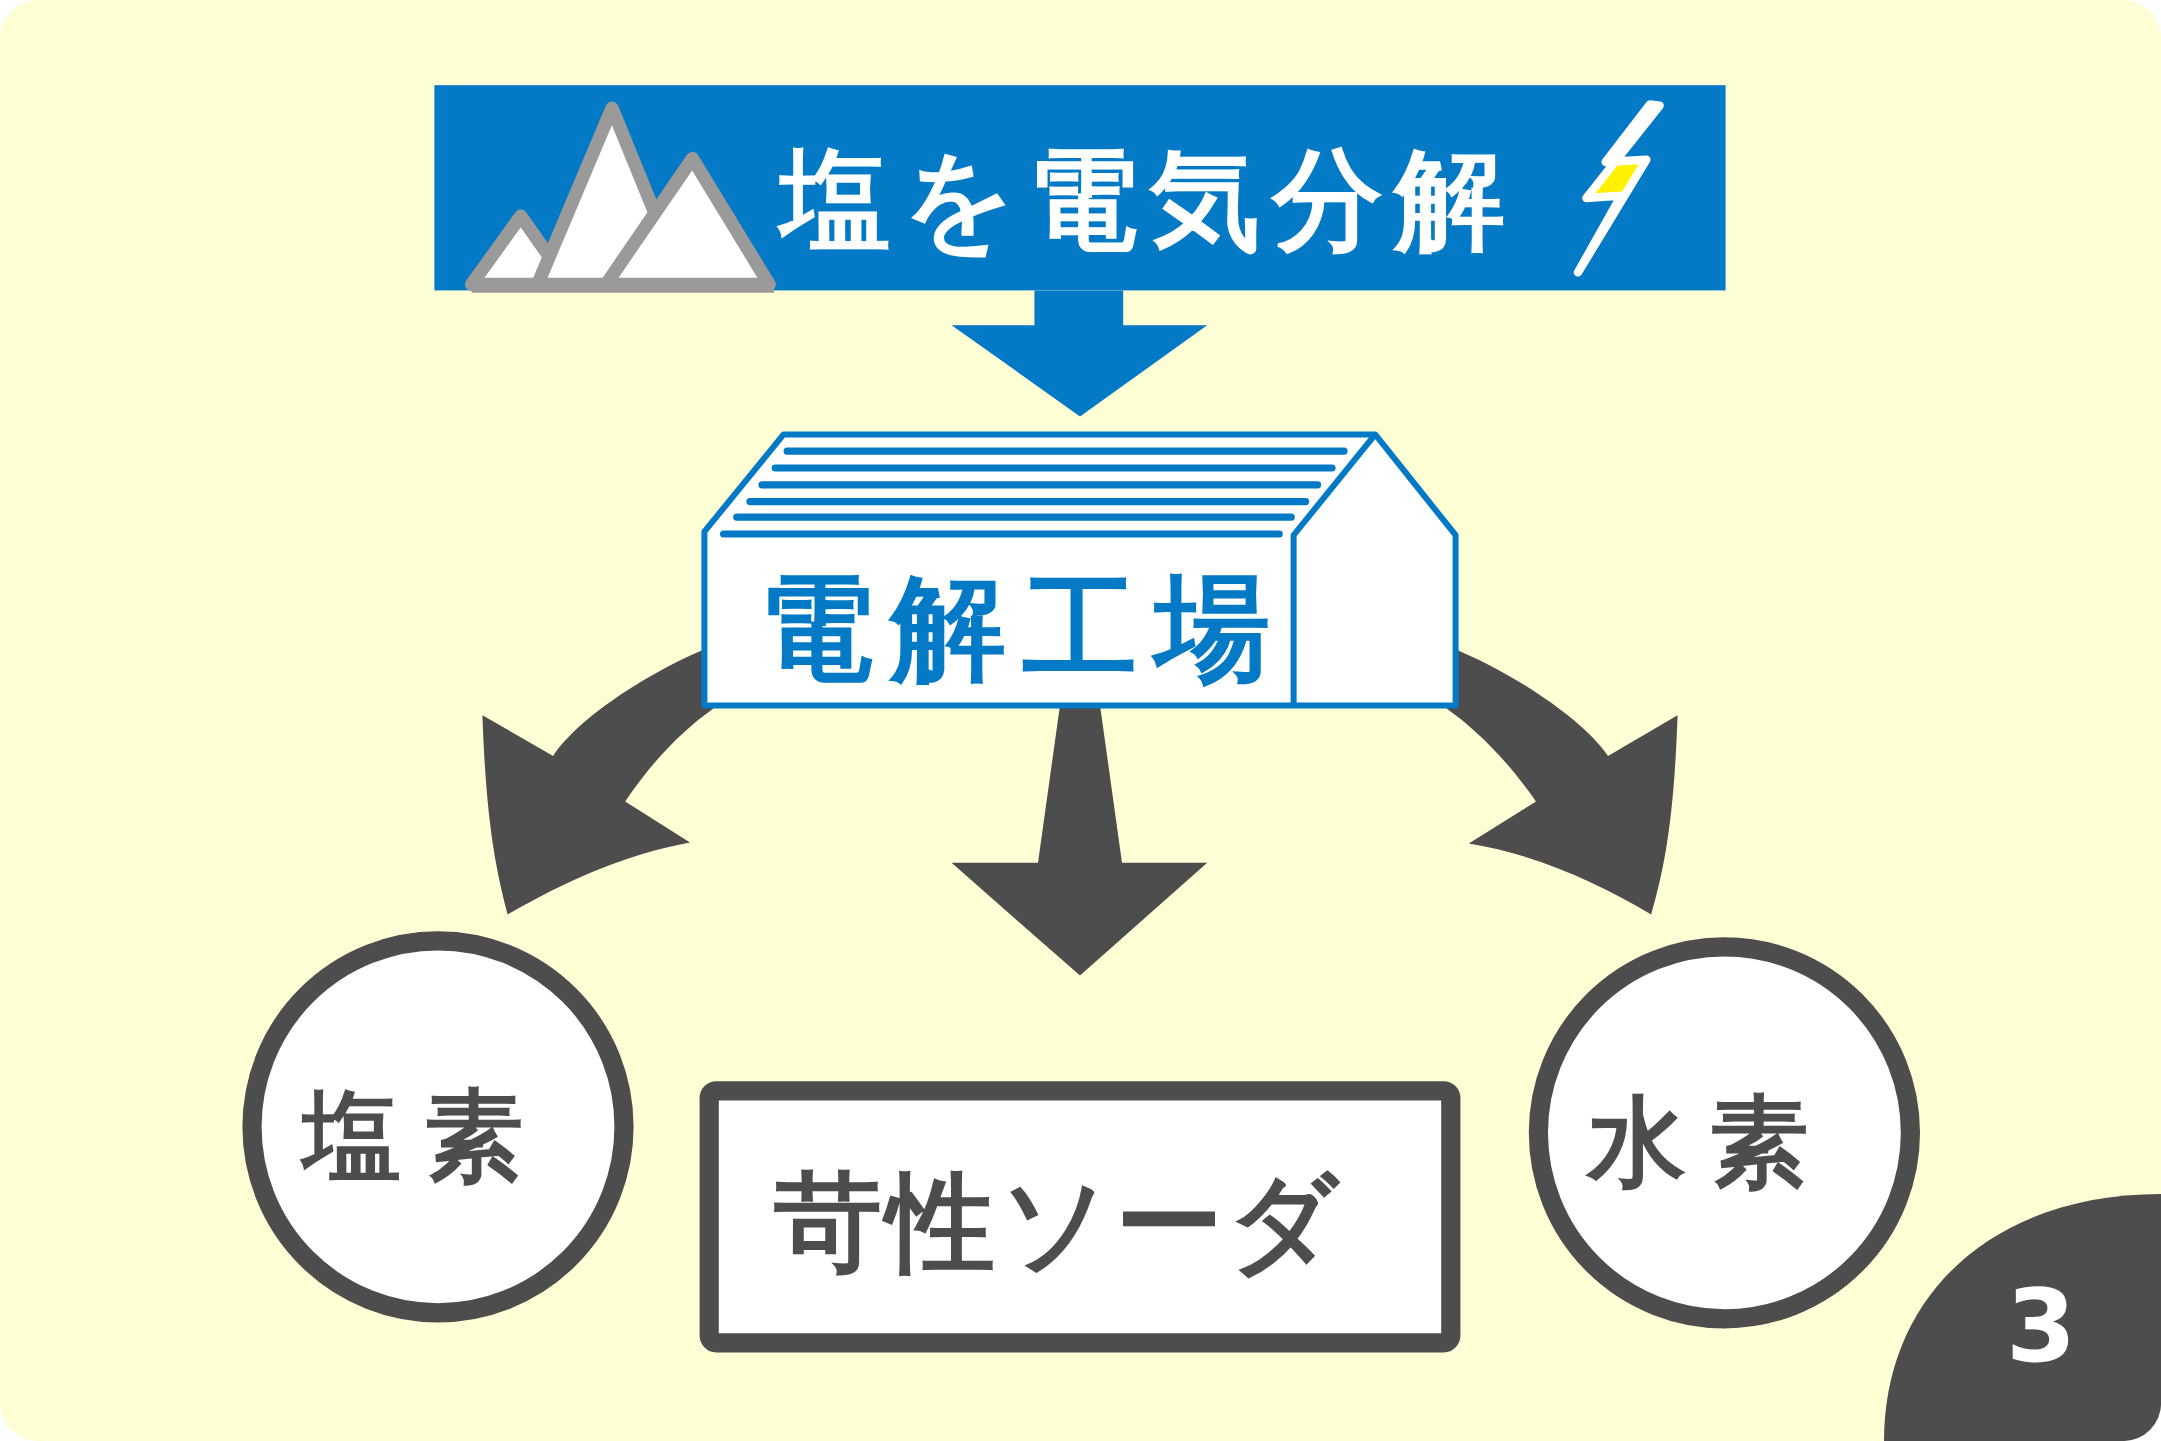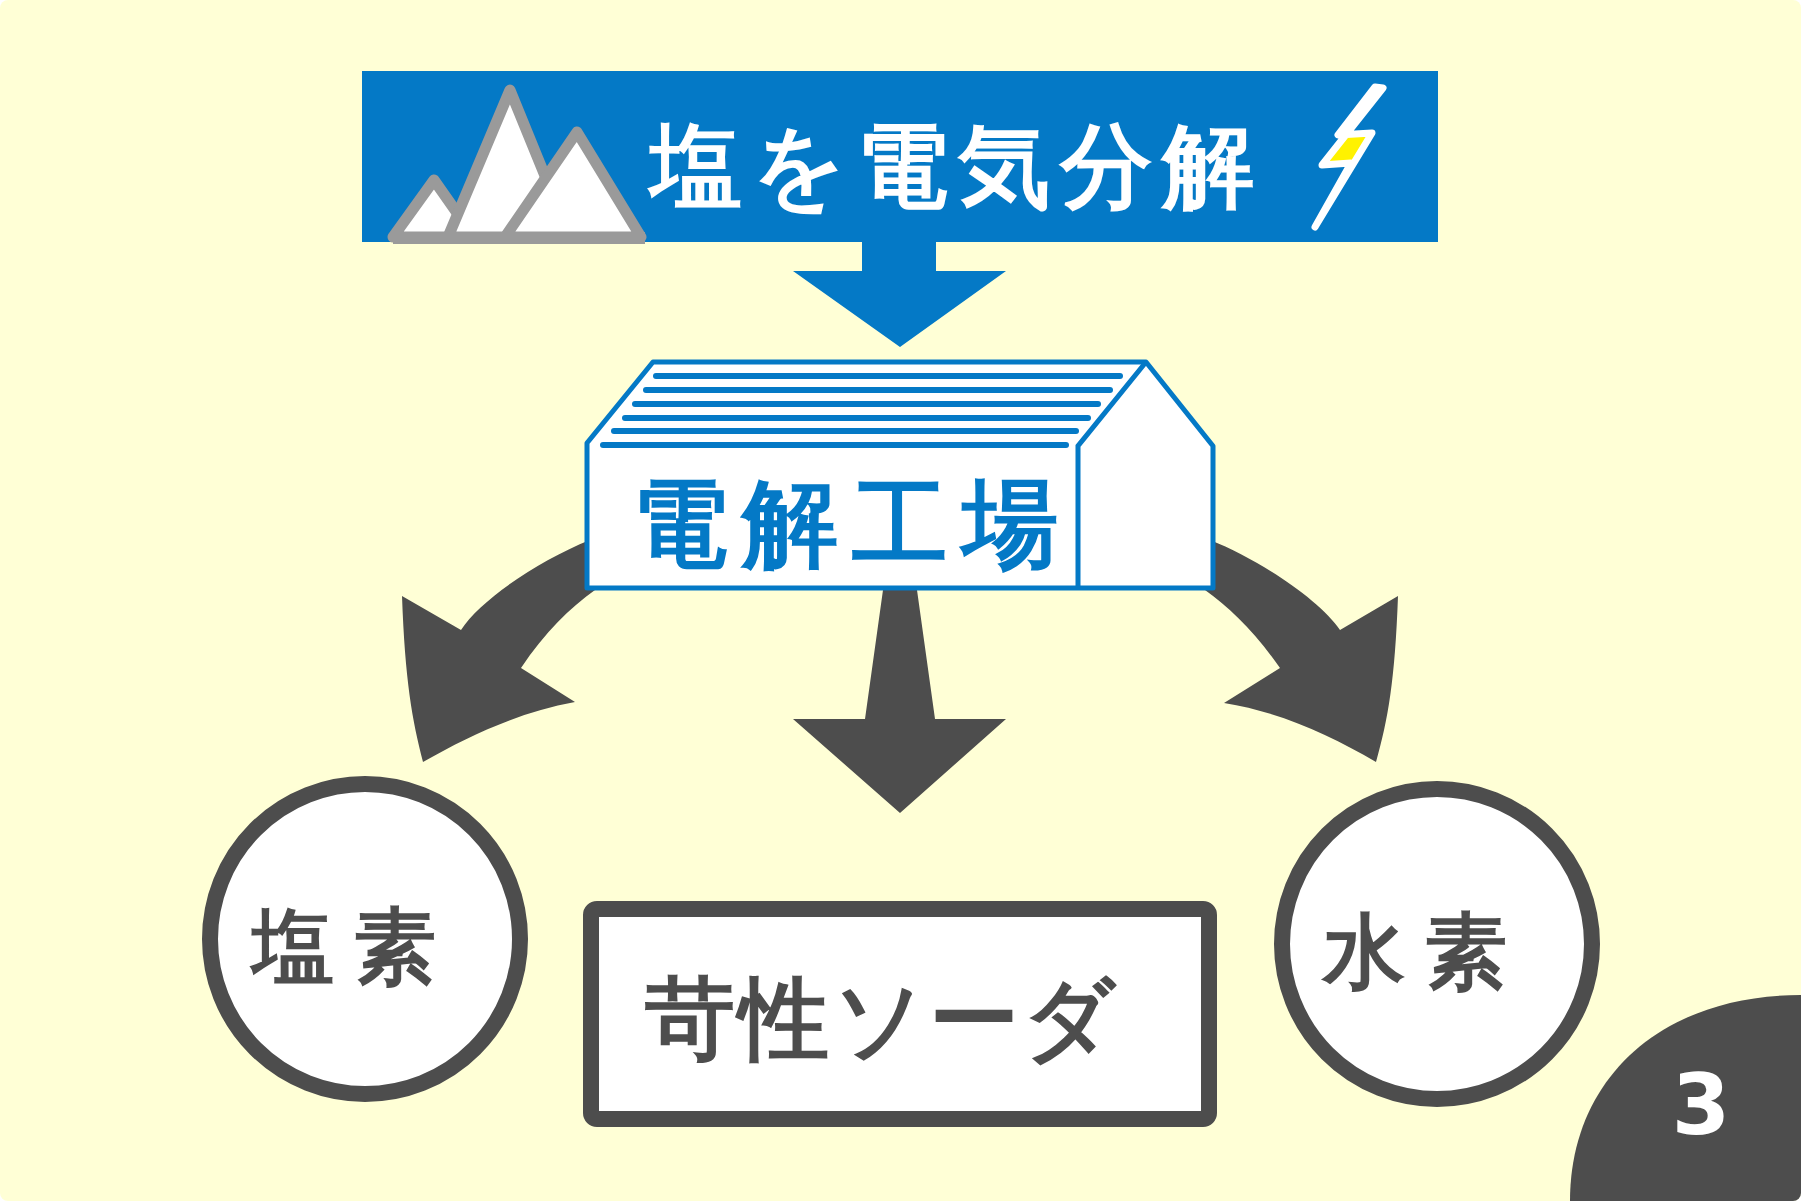--- a/index.html
+++ b/index.html
@@ -1,19 +1,19 @@
 <!DOCTYPE html>
 <html><head>
 <meta charset="utf-8">
 <style>
   html, body { margin: 0; padding: 0; background: #ffffff; }
   body { width: 1801px; height: 1201px; overflow: hidden; position: relative; }
   .card {
     position: absolute; left: 0; top: 0; width: 1801px; height: 1201px;
-    background: #ffffd6; border-radius: 8px; overflow: hidden;
+    background: #ffffd6; border-radius: 32px; overflow: hidden;
   }
   svg.diagram { position: absolute; left: 0; top: 0; }
   .title-text {
     font-family: "DejaVu Sans", sans-serif; font-weight: bold;
     font-size: 92px; fill: #ffffff; letter-spacing: 10px;
   }
   .factory-text {
     font-family: "DejaVu Sans", sans-serif; font-weight: bold;
     font-size: 96px; fill: #0479c6; letter-spacing: 14px;
   }

